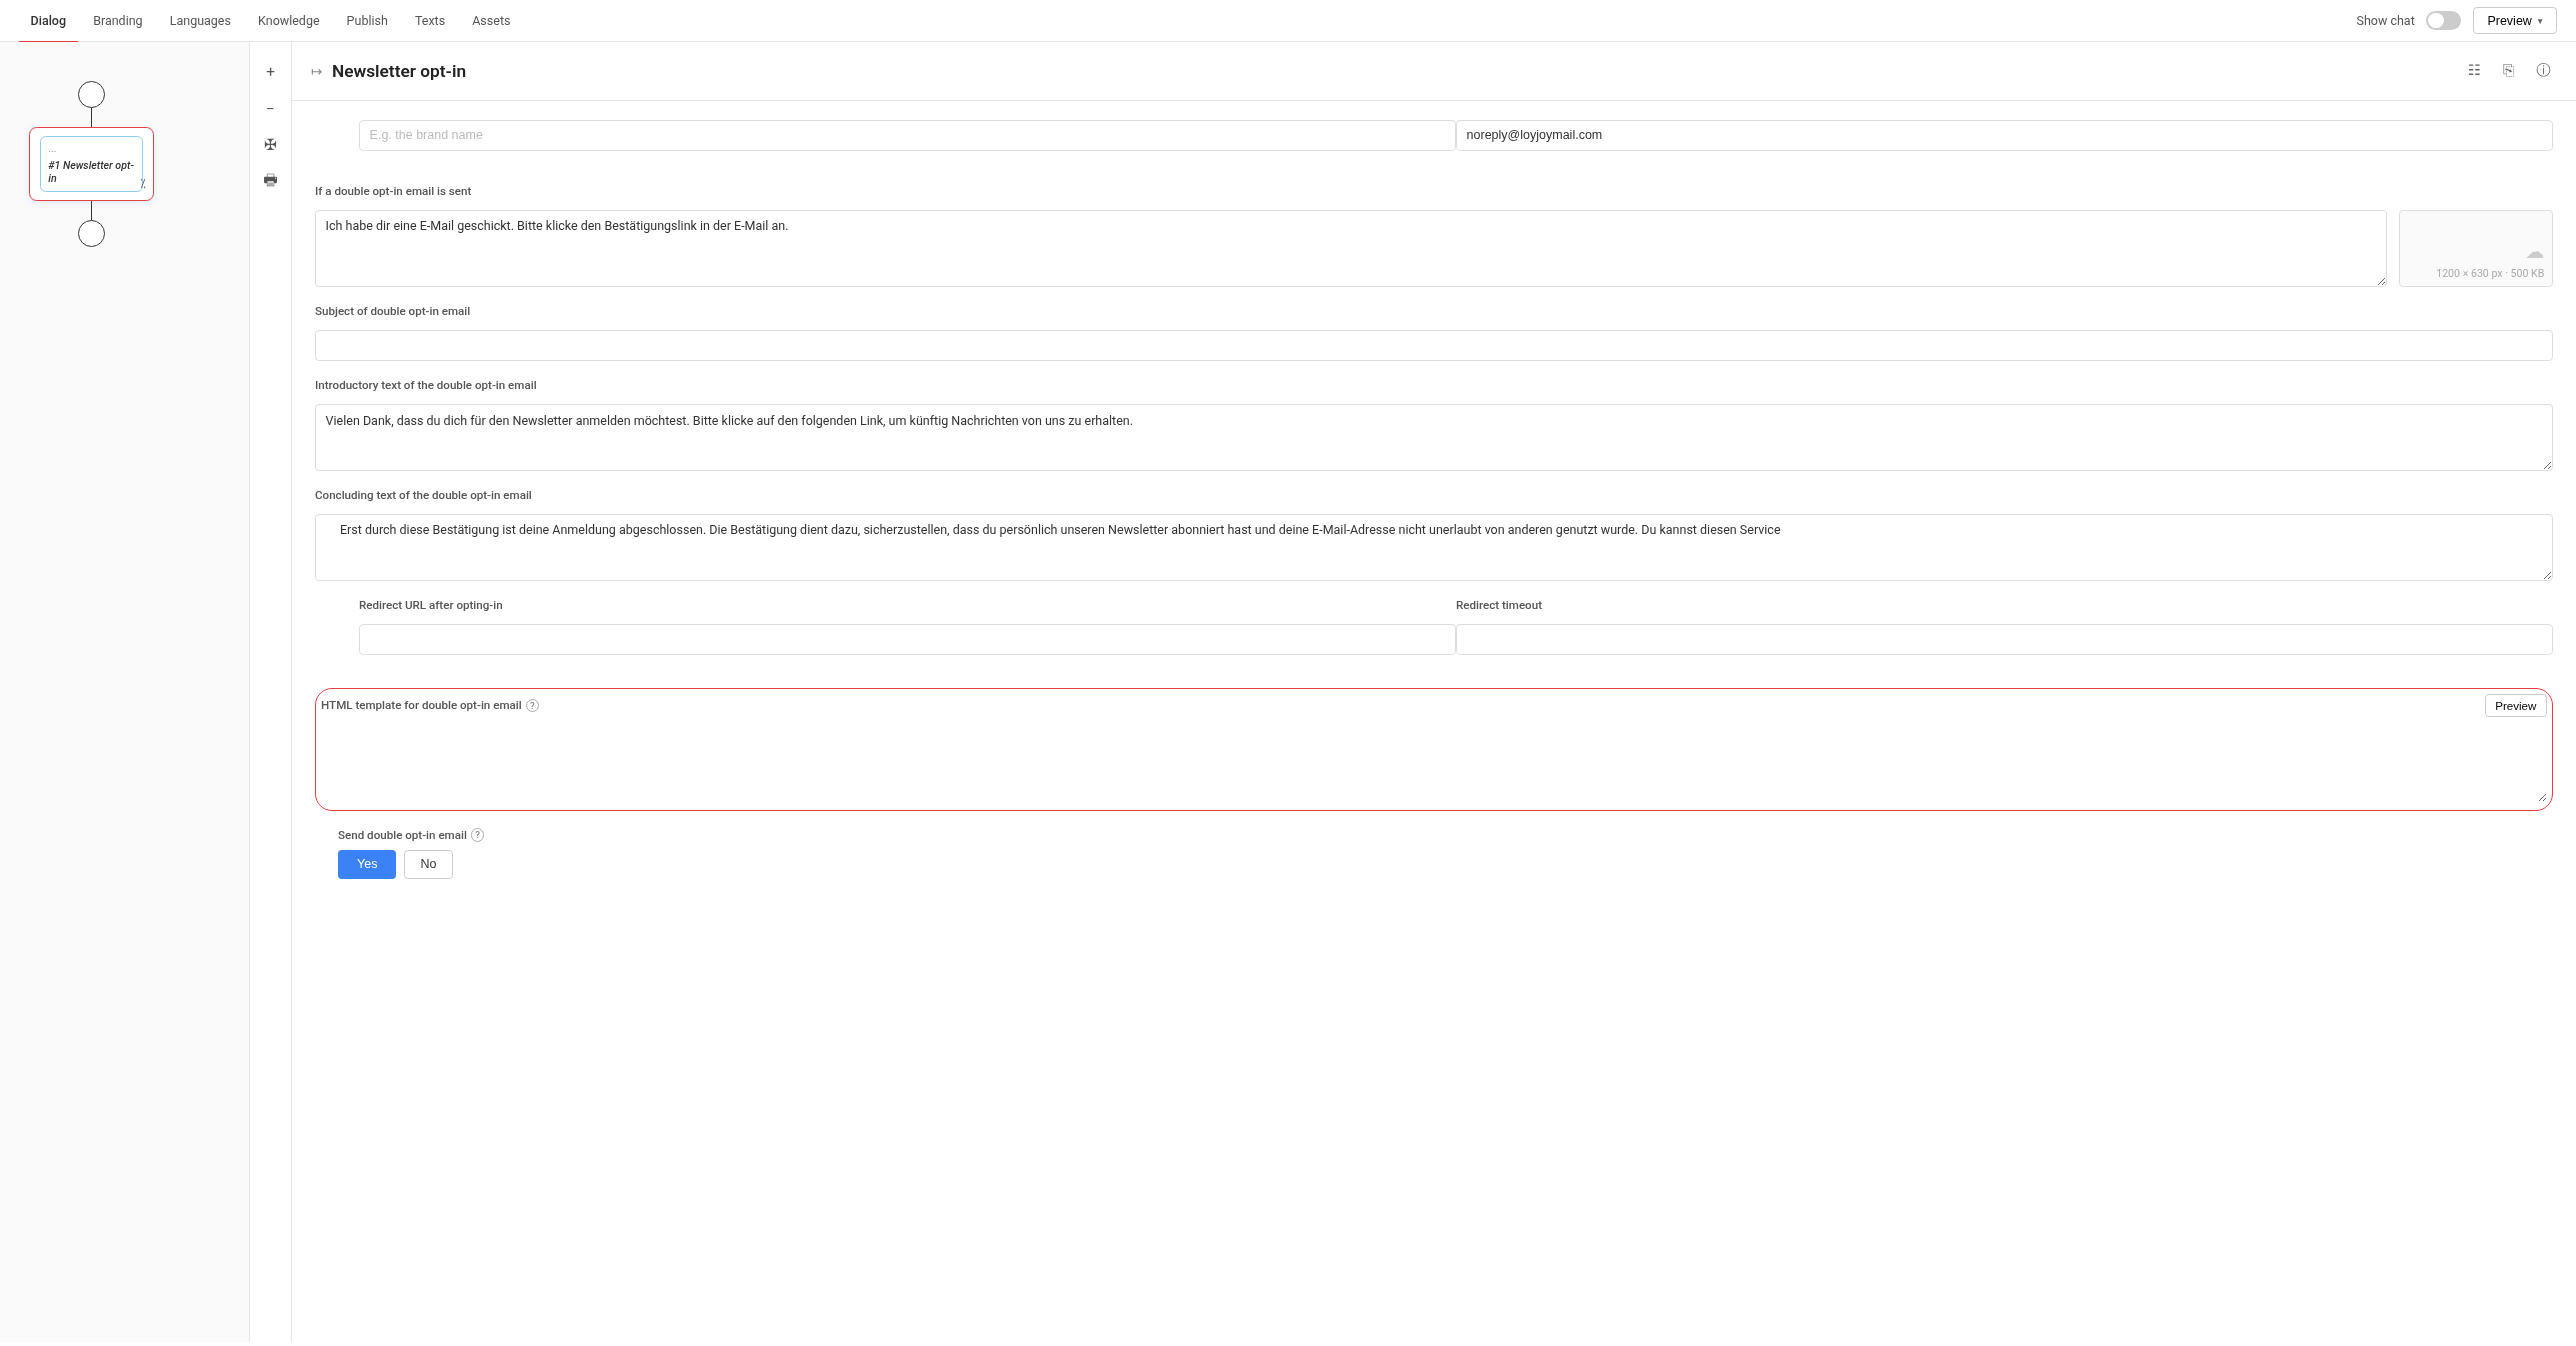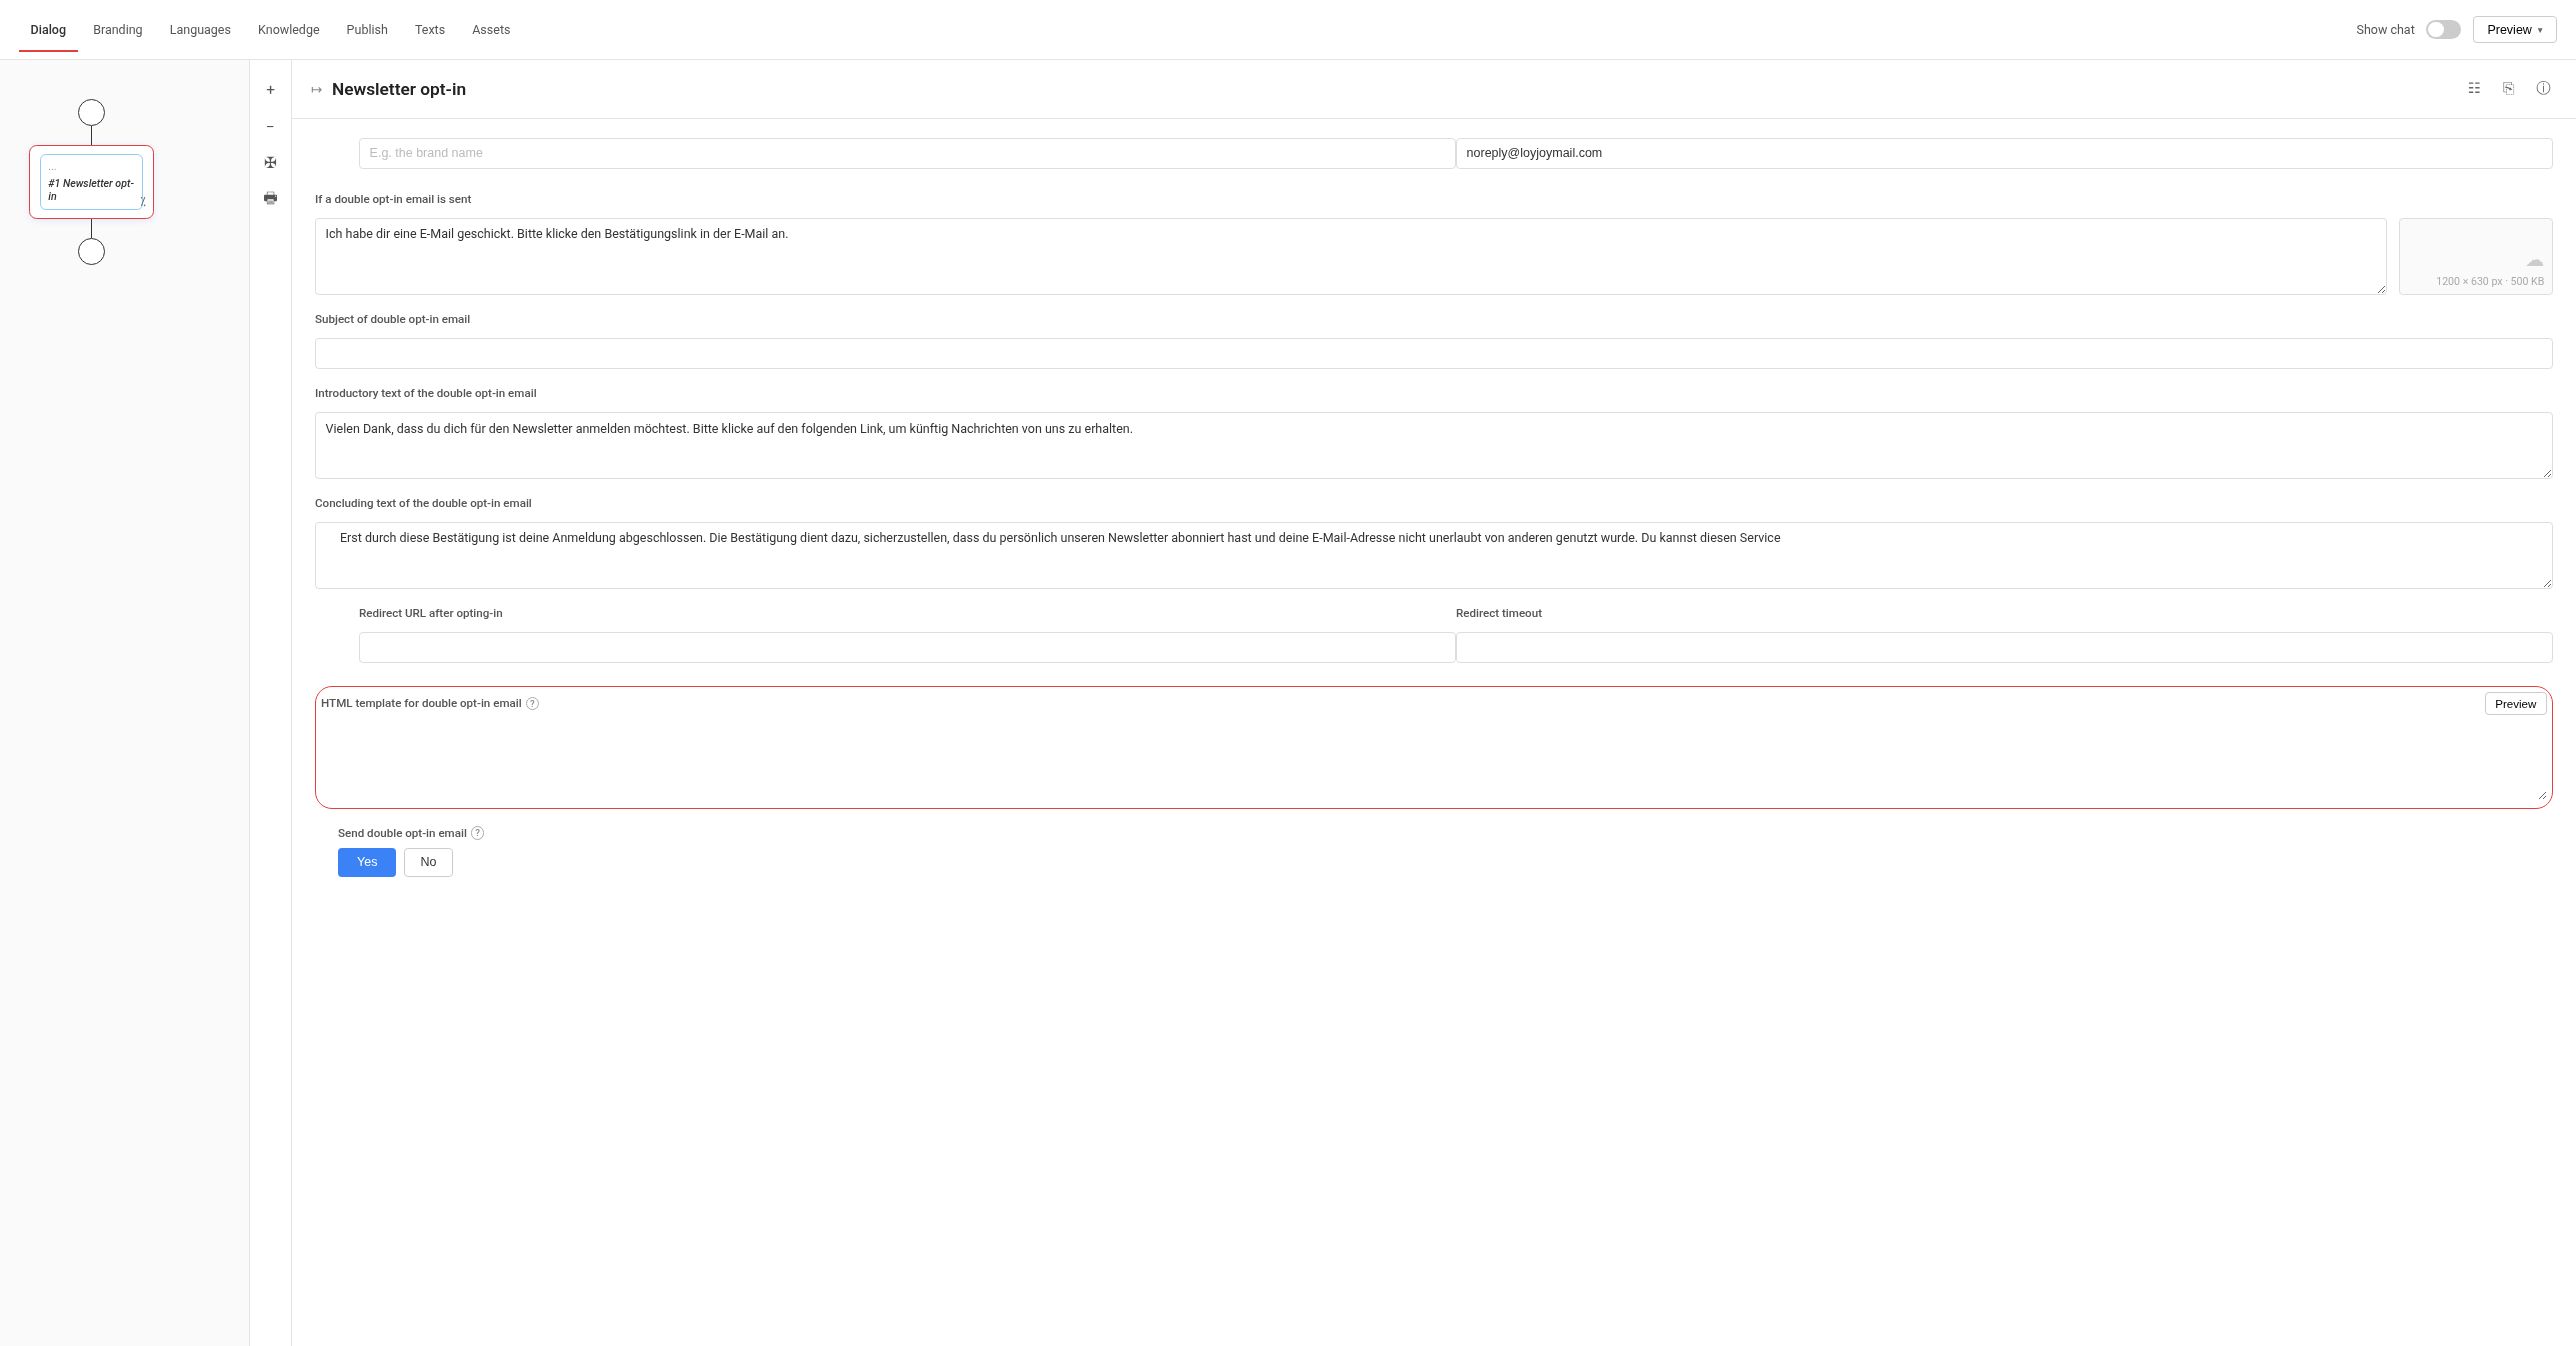--- a/index.html
+++ b/index.html
@@ -4,21 +4,21 @@
   <style>
     * { box-sizing: border-box; margin: 0; padding: 0; }
     body { font-family: -apple-system, BlinkMacSystemFont, 'Segoe UI', Roboto, sans-serif; font-size: 12.5px; background: #fff; color: #333; height: 100vh; overflow: hidden; }
 
     
     .top-nav {
       display: flex;
       align-items: center;
       padding: 0 19px;
       border-bottom: 1px solid #e5e5e5;
-      height: 60px;
+      height: 42px;
       gap: 3.9px;
     }
     .nav-item {
       padding: 13.5px 11.6px;
       cursor: pointer;
       font-size: 12.5px;
       color: #555;
       position: relative;
       text-decoration: none;
     }
@@ -200,21 +200,21 @@
     .panel-content {
       flex: 1;
       overflow-y: auto;
       padding: 19px 23px;
     }
 
     
     .form-row {
       display: flex;
       gap: 0;
-      margin-bottom: 23px;
+      margin-bottom: 33px;
       padding-left: 44px;
     }
     .form-group {
       flex: 1;
       display: flex;
       flex-direction: column;
       gap: 5.8px;
     }
     .form-input {
       padding: 7.7px 9.6px;

